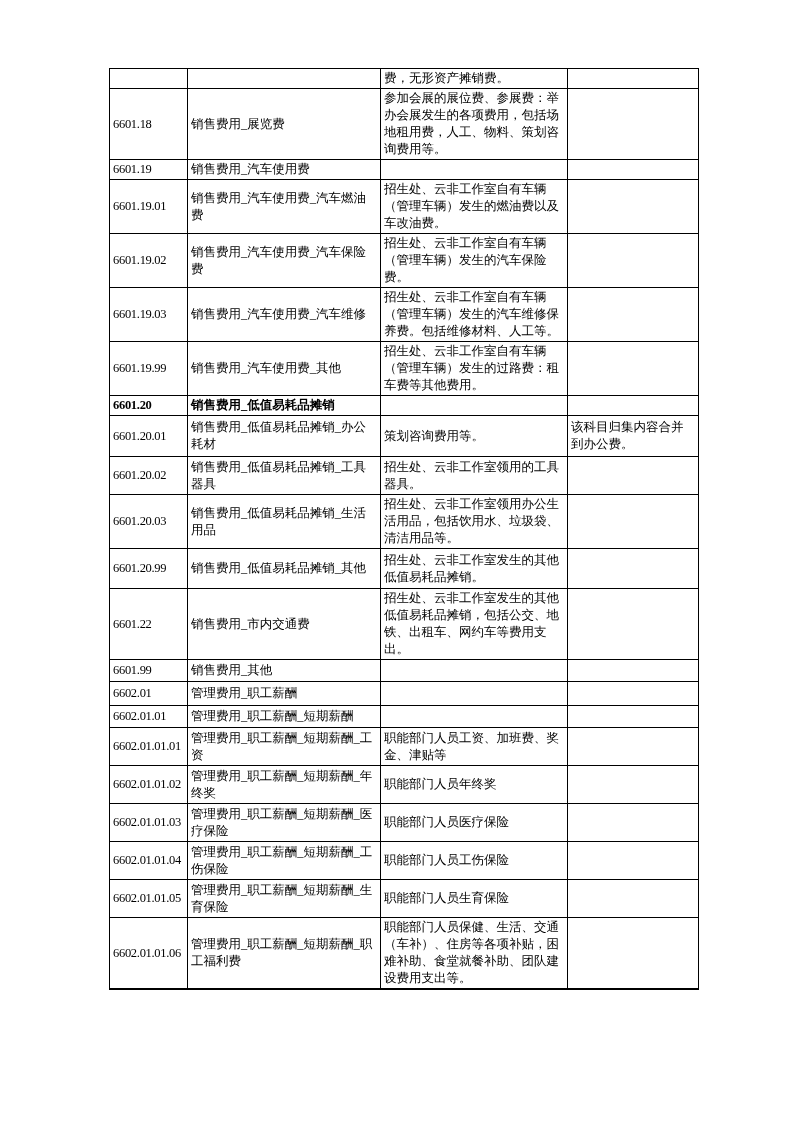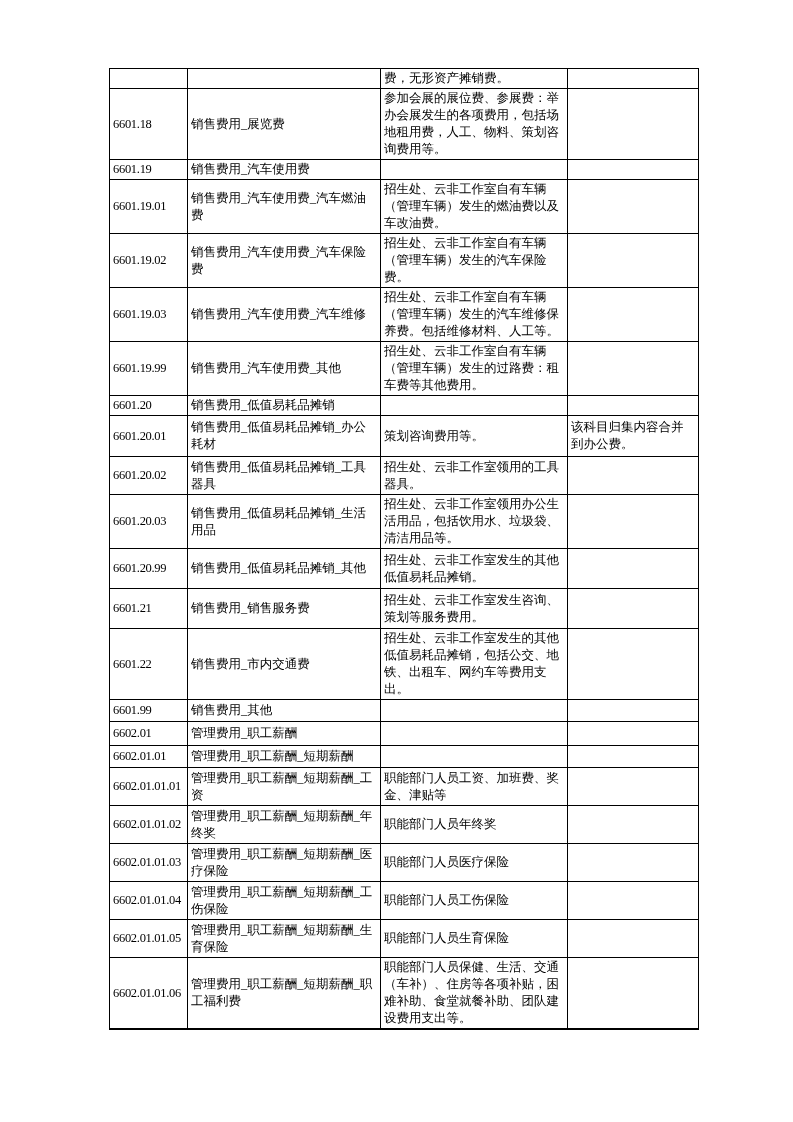--- a/index.html
+++ b/index.html
@@ -96,21 +96,21 @@
             <td>销售费用_汽车使用费_汽车维修</td>
             <td>招生处、云非工作室自有车辆（管理车辆）发生的汽车维修保养费。包括维修材料、人工等。</td>
             <td></td>
           </tr>
           <tr style="height: 46px;">
             <td class="code-cell">6601.19.99</td>
             <td>销售费用_汽车使用费_其他</td>
             <td>招生处、云非工作室自有车辆（管理车辆）发生的过路费：租车费等其他费用。</td>
             <td></td>
           </tr>
-          <tr style="height: 20px;">
+          <tr style="height: 20px; font-weight: bold;">
             <td class="code-cell">6601.20</td>
             <td>销售费用_低值易耗品摊销</td>
             <td></td>
             <td></td>
           </tr>
           <tr style="height: 41px;">
             <td class="code-cell">6601.20.01</td>
             <td>销售费用_低值易耗品摊销_办公耗材</td>
             <td>策划咨询费用等。</td>
             <td>该科目归集内容合并到办公费。</td>
@@ -124,26 +124,20 @@
           <tr style="height: 53px;">
             <td class="code-cell">6601.20.03</td>
             <td>销售费用_低值易耗品摊销_生活用品</td>
             <td>招生处、云非工作室领用办公生活用品，包括饮用水、垃圾袋、清洁用品等。</td>
             <td></td>
           </tr>
           <tr style="height: 40px;">
             <td class="code-cell">6601.20.99</td>
             <td>销售费用_低值易耗品摊销_其他</td>
             <td>招生处、云非工作室发生的其他低值易耗品摊销。</td>
-            <td></td>
-          </tr>
-          <tr style="height: 40px;">
-            <td class="code-cell">6601.21</td>
-            <td>销售费用_销售服务费</td>
-            <td>招生处、云非工作室发生咨询、策划等服务费用。</td>
             <td></td>
           </tr>
           <tr style="height: 53px;">
             <td class="code-cell">6601.22</td>
             <td>销售费用_市内交通费</td>
             <td>招生处、云非工作室发生的其他低值易耗品摊销，包括公交、地铁、出租车、网约车等费用支出。</td>
             <td></td>
           </tr>
           <tr style="height: 22px;">
             <td class="code-cell">6601.99</td>

